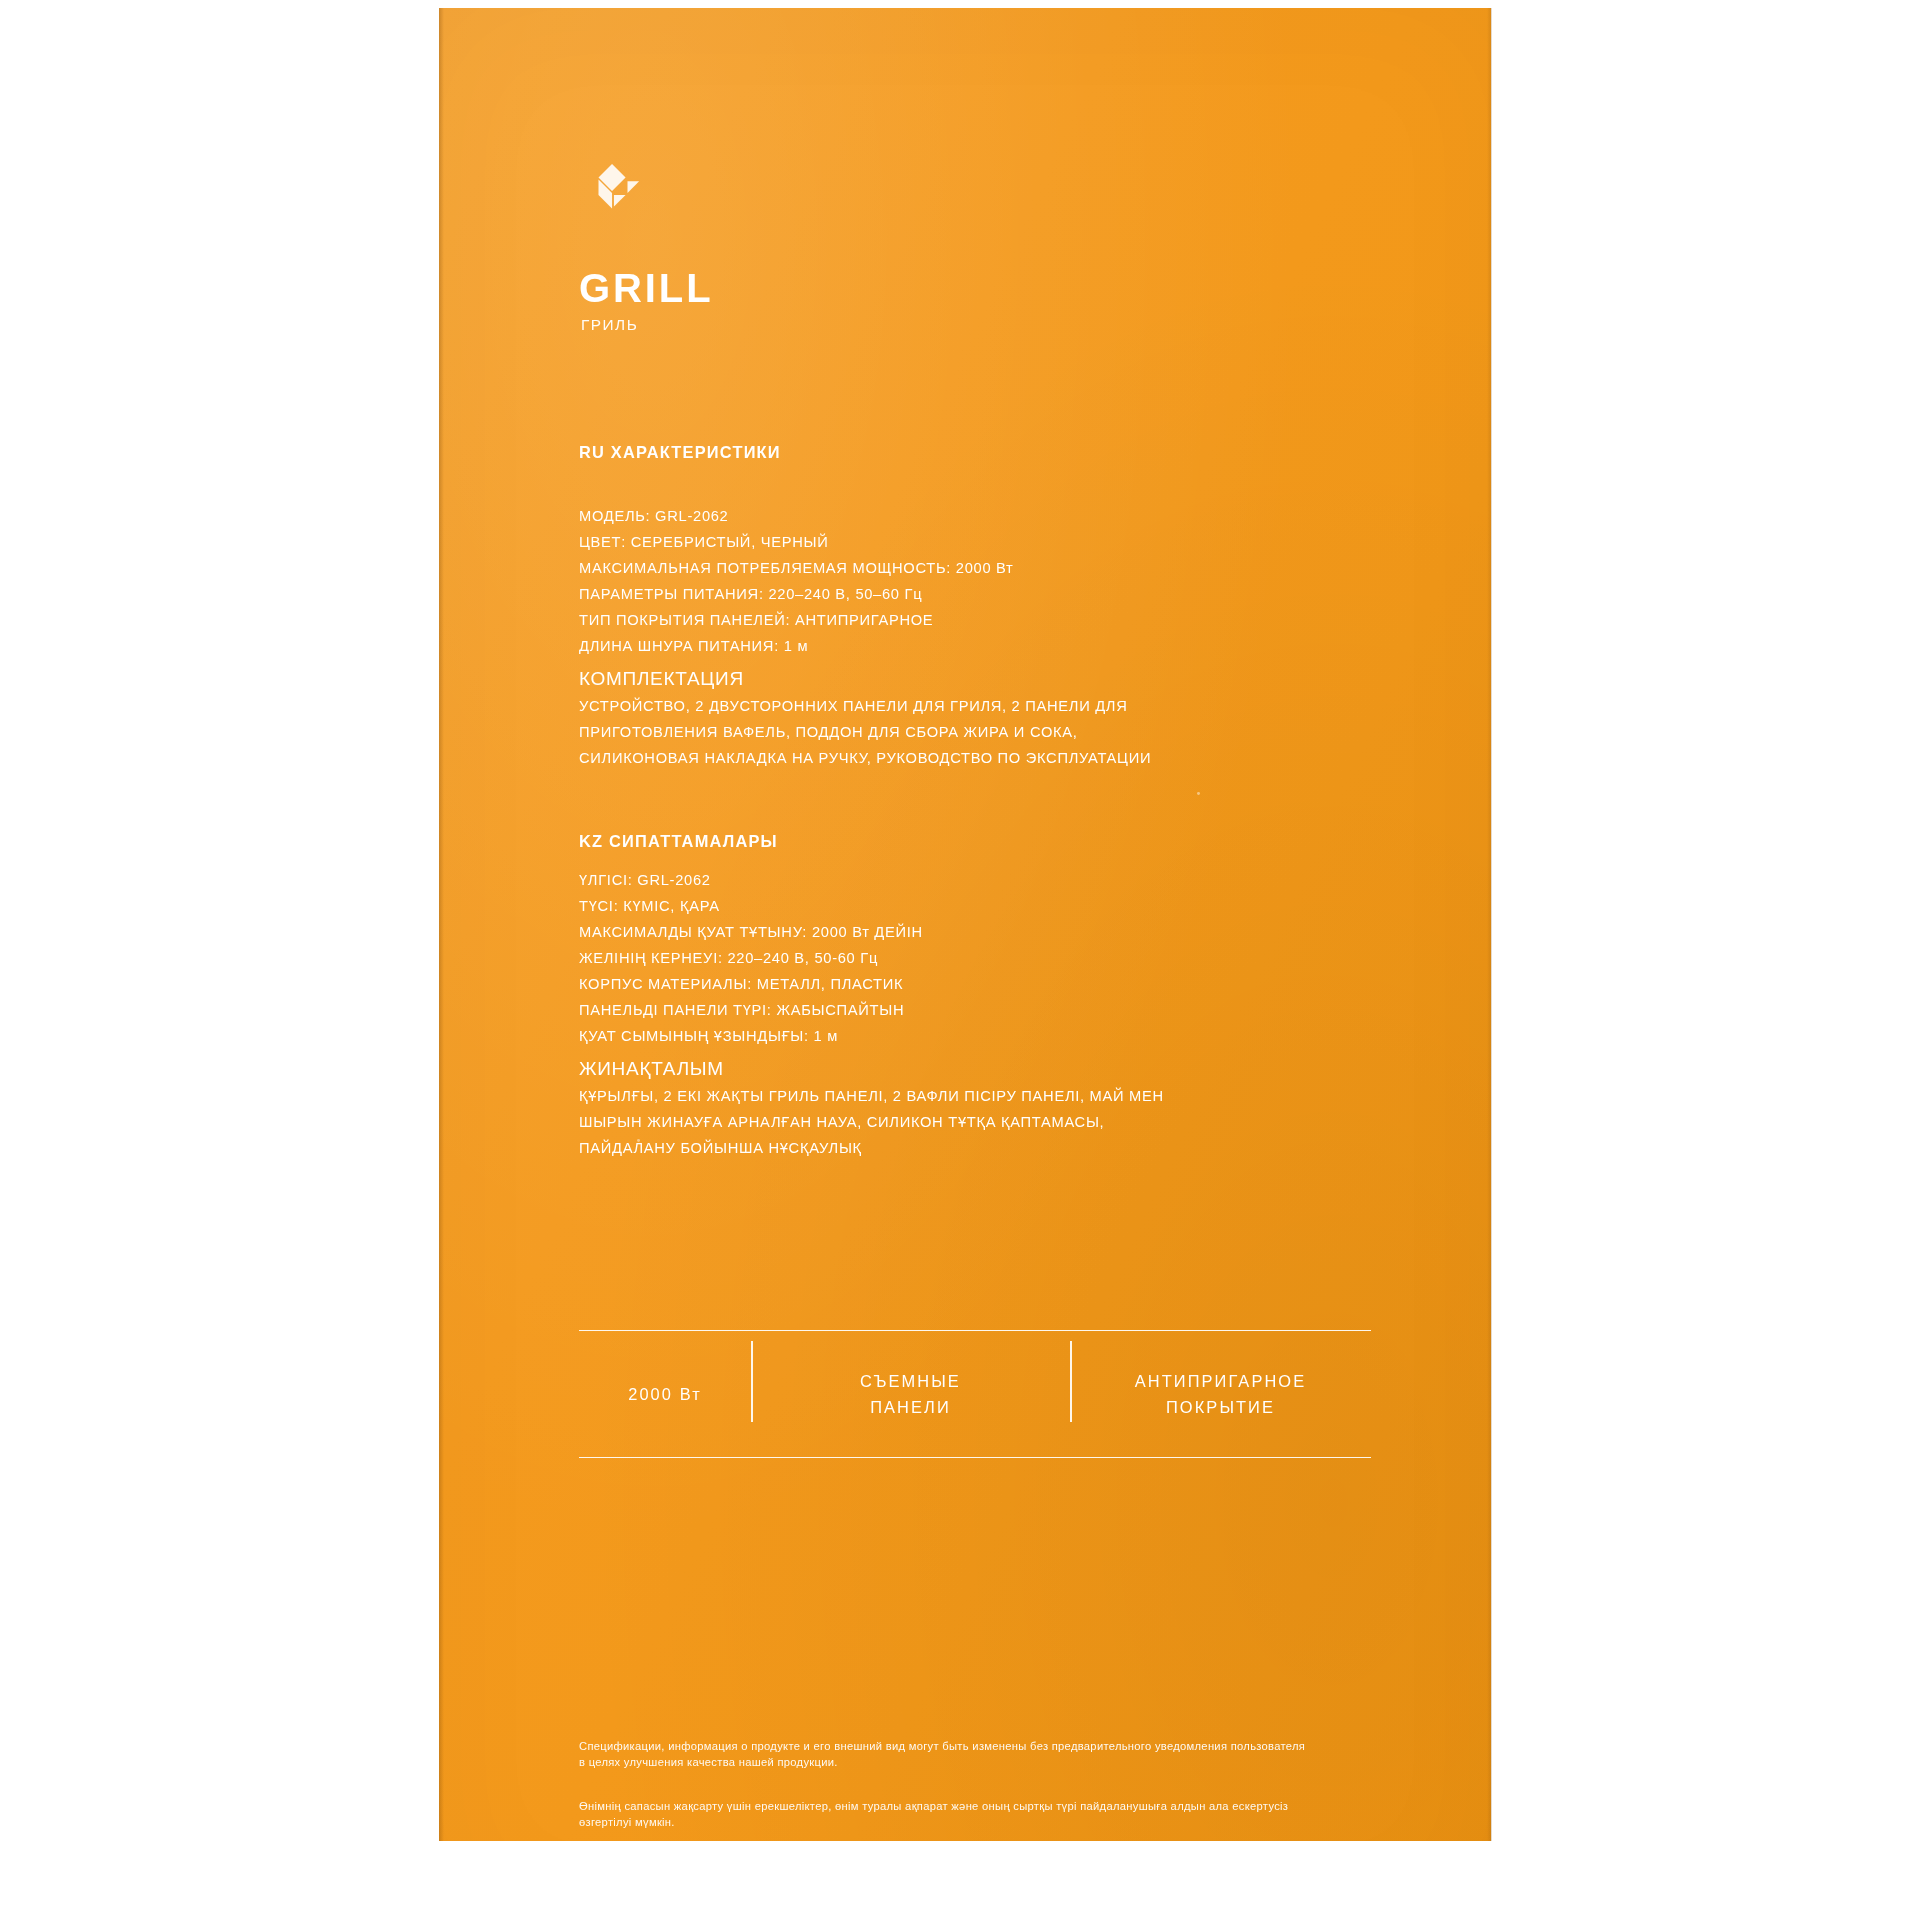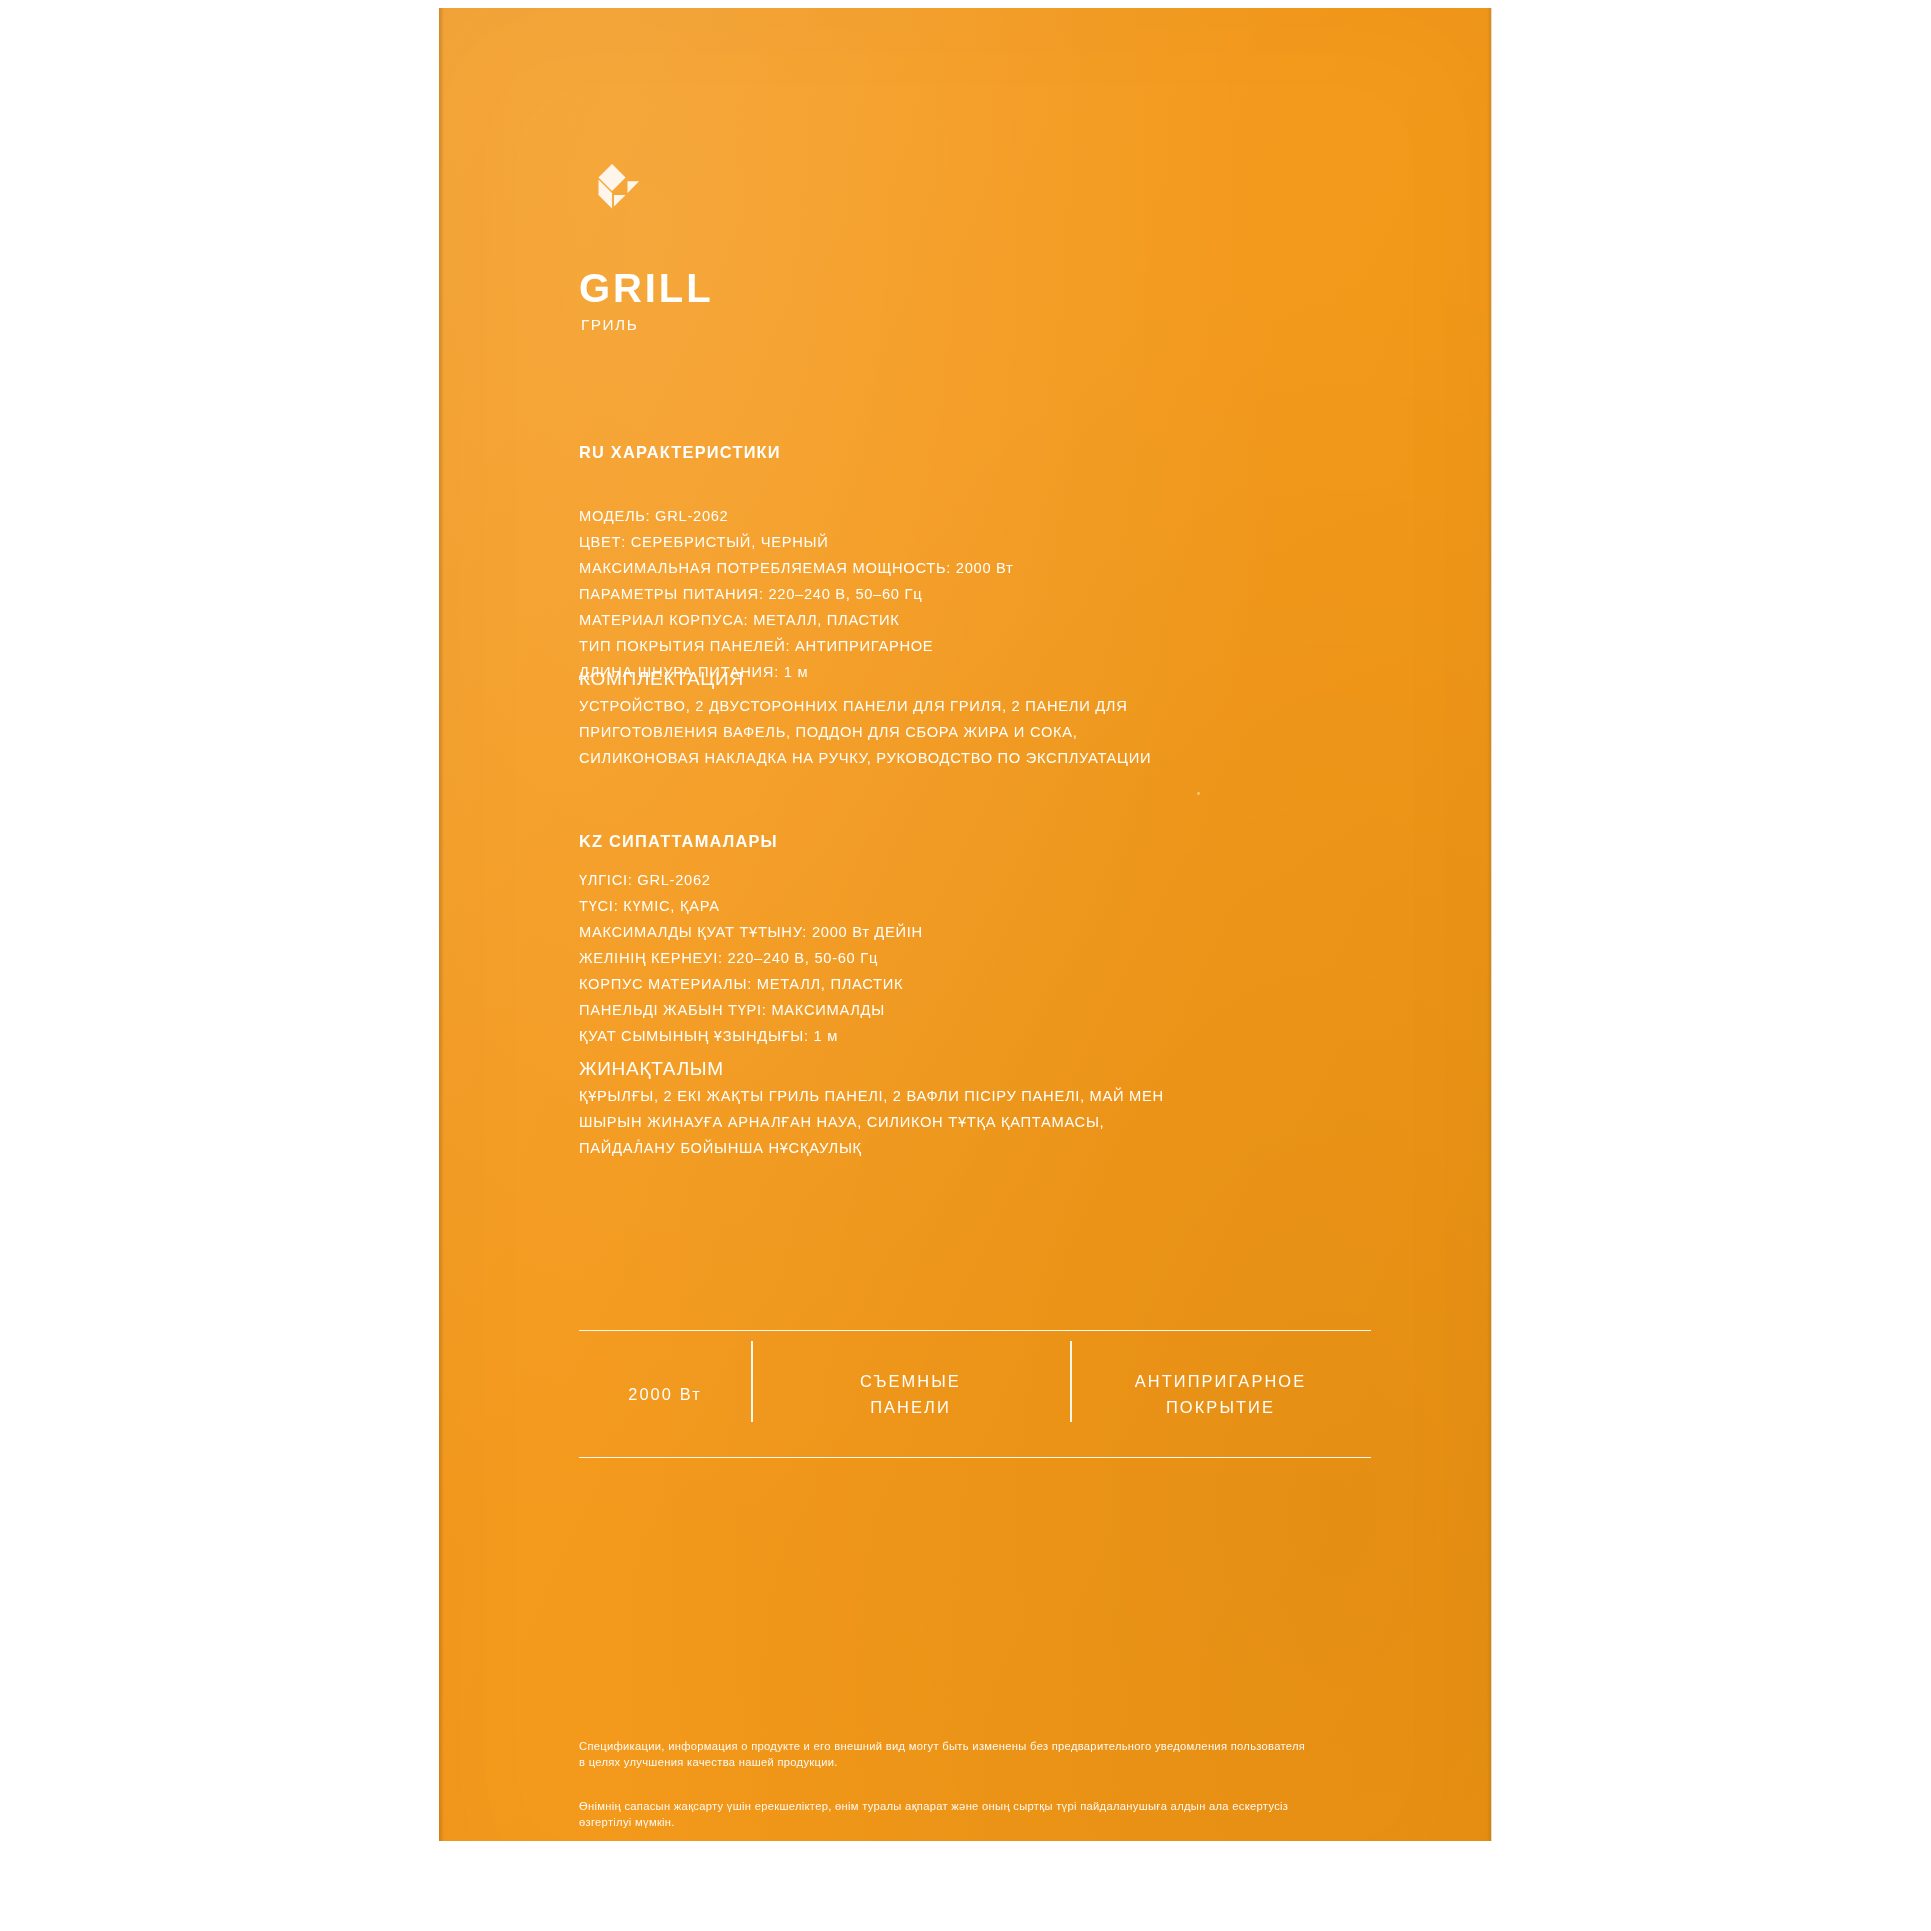--- a/index.html
+++ b/index.html
@@ -198,41 +198,40 @@
     <div class="title">GRILL</div>
     <div class="subtitle">ГРИЛЬ</div>
 
     <div class="sect-head" style="top:443px;">RU ХАРАКТЕРИСТИКИ</div>
 
     <ul class="spec-list" style="top:503px;">
       <li>МОДЕЛЬ: GRL-2062</li>
       <li>ЦВЕТ: СЕРЕБРИСТЫЙ, ЧЕРНЫЙ</li>
       <li>МАКСИМАЛЬНАЯ ПОТРЕБЛЯЕМАЯ МОЩНОСТЬ: 2000 Вт</li>
       <li>ПАРАМЕТРЫ ПИТАНИЯ: 220–240 В, 50–60 Гц</li>
-      <li>МАТЕРИАЛ КОРПУСА: МЕТАЛЛ, ПЛАСТИК</li>
       <li>ТИП ПОКРЫТИЯ ПАНЕЛЕЙ: АНТИПРИГАРНОЕ</li>
       <li>ДЛИНА ШНУРА ПИТАНИЯ: 1 м</li>
     </ul>
 
     <div class="blk-head" style="top:668px;">КОМПЛЕКТАЦИЯ</div>
     <div class="blk-body" style="top:693px;">
       <div>УСТРОЙСТВО, 2 ДВУСТОРОННИХ ПАНЕЛИ ДЛЯ ГРИЛЯ, 2 ПАНЕЛИ ДЛЯ</div>
       <div>ПРИГОТОВЛЕНИЯ ВАФЕЛЬ, ПОДДОН ДЛЯ СБОРА ЖИРА И СОКА,</div>
       <div>СИЛИКОНОВАЯ НАКЛАДКА НА РУЧКУ, РУКОВОДСТВО ПО ЭКСПЛУАТАЦИИ</div>
     </div>
 
     <div class="sect-head" style="top:832px;">KZ СИПАТТАМАЛАРЫ</div>
 
     <ul class="spec-list" style="top:867px;">
       <li>ҮЛГІСІ: GRL-2062</li>
       <li>ТҮСІ: КҮМІС, ҚАРА</li>
       <li>МАКСИМАЛДЫ ҚУАТ ТҰТЫНУ: 2000 Вт ДЕЙІН</li>
       <li>ЖЕЛІНІҢ КЕРНЕУІ: 220–240 В, 50-60 Гц</li>
       <li>КОРПУС МАТЕРИАЛЫ: МЕТАЛЛ, ПЛАСТИК</li>
-      <li>ПАНЕЛЬДІ ЖАБЫН ТҮРІ: МАКСИМАЛДЫ</li>
+      <li>ПАНЕЛЬДІ ПАНЕЛИ ТҮРІ: ЖАБЫСПАЙТЫН</li>
       <li>ҚУАТ СЫМЫНЫҢ ҰЗЫНДЫҒЫ: 1 м</li>
     </ul>
 
     <div class="blk-head" style="top:1058px;">ЖИНАҚТАЛЫМ</div>
     <div class="blk-body" style="top:1083px;">
       <div>ҚҰРЫЛҒЫ, 2 ЕКІ ЖАҚТЫ ГРИЛЬ ПАНЕЛІ, 2 ВАФЛИ ПІСІРУ ПАНЕЛІ, МАЙ МЕН</div>
       <div>ШЫРЫН ЖИНАУҒА АРНАЛҒАН НАУА, СИЛИКОН ТҰТҚА ҚАПТАМАСЫ,</div>
       <div>ПАЙДАЛАНУ БОЙЫНША НҰСҚАУЛЫҚ</div>
     </div>
 

